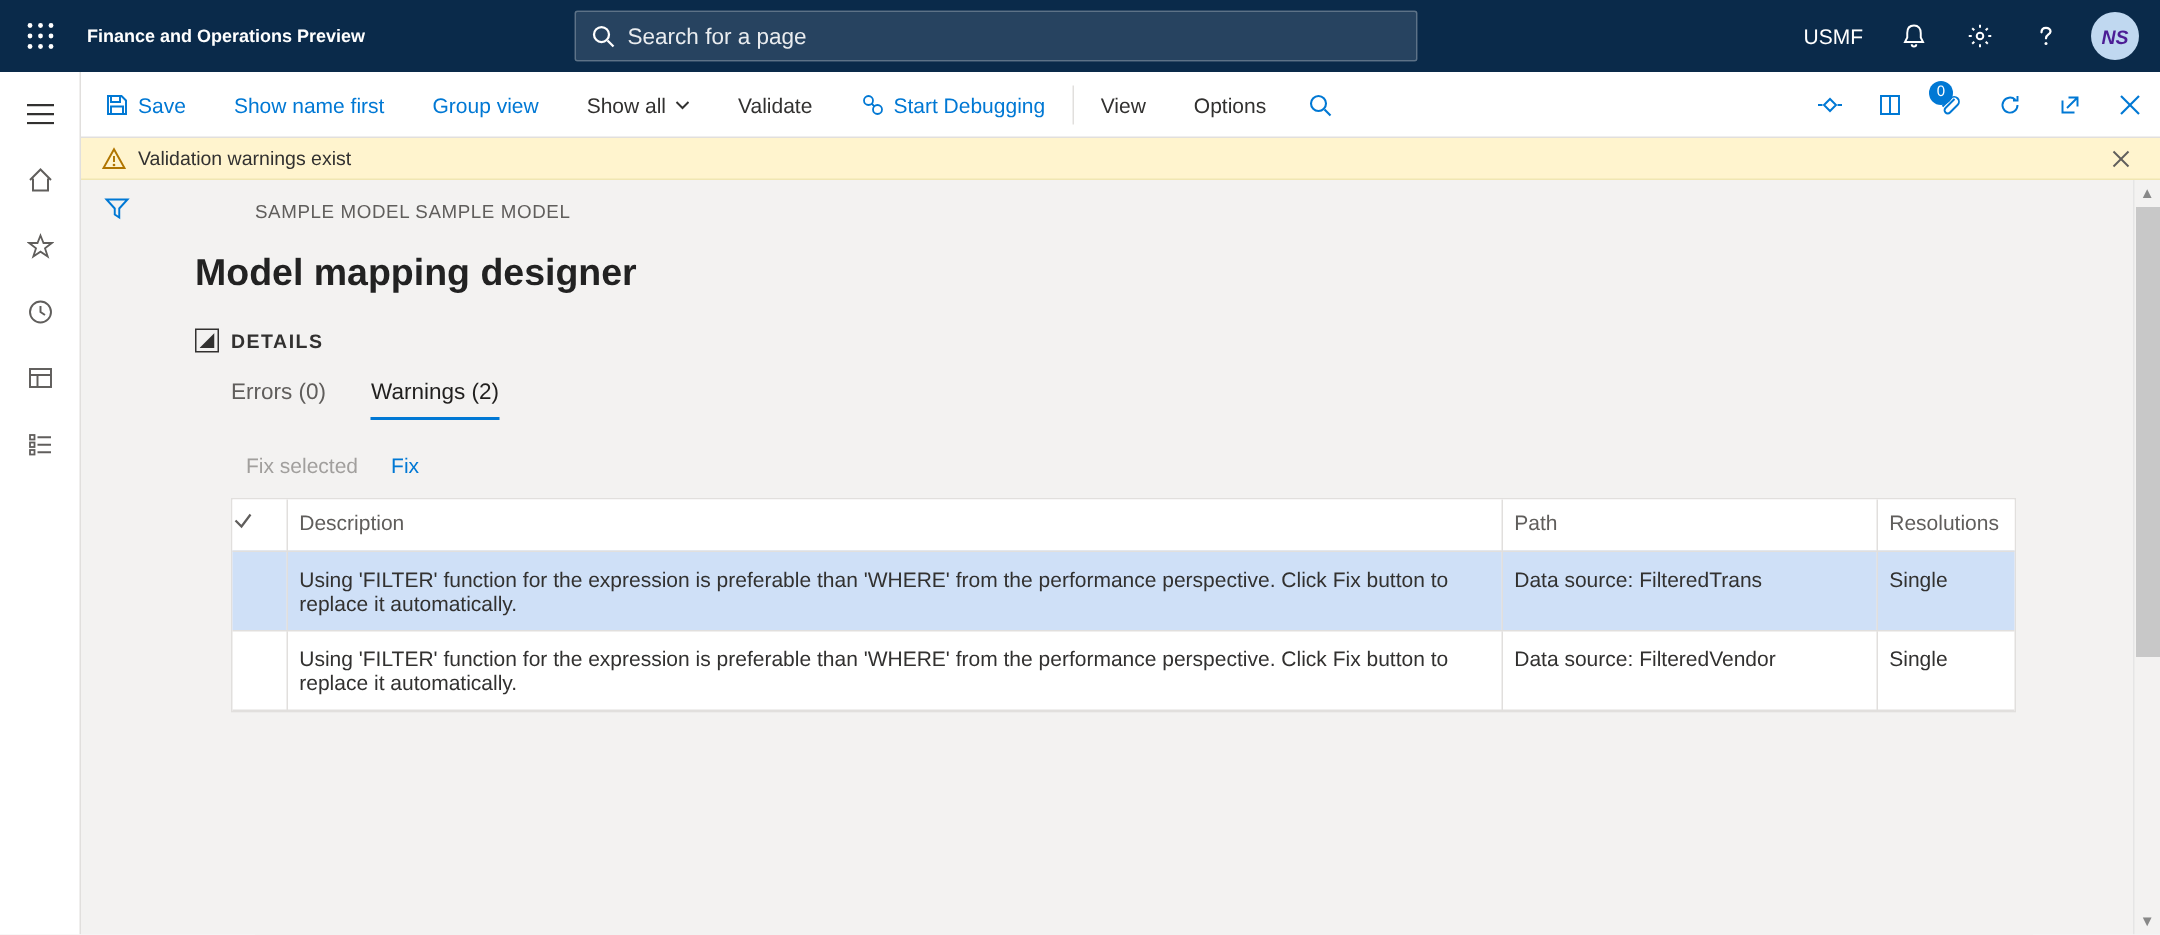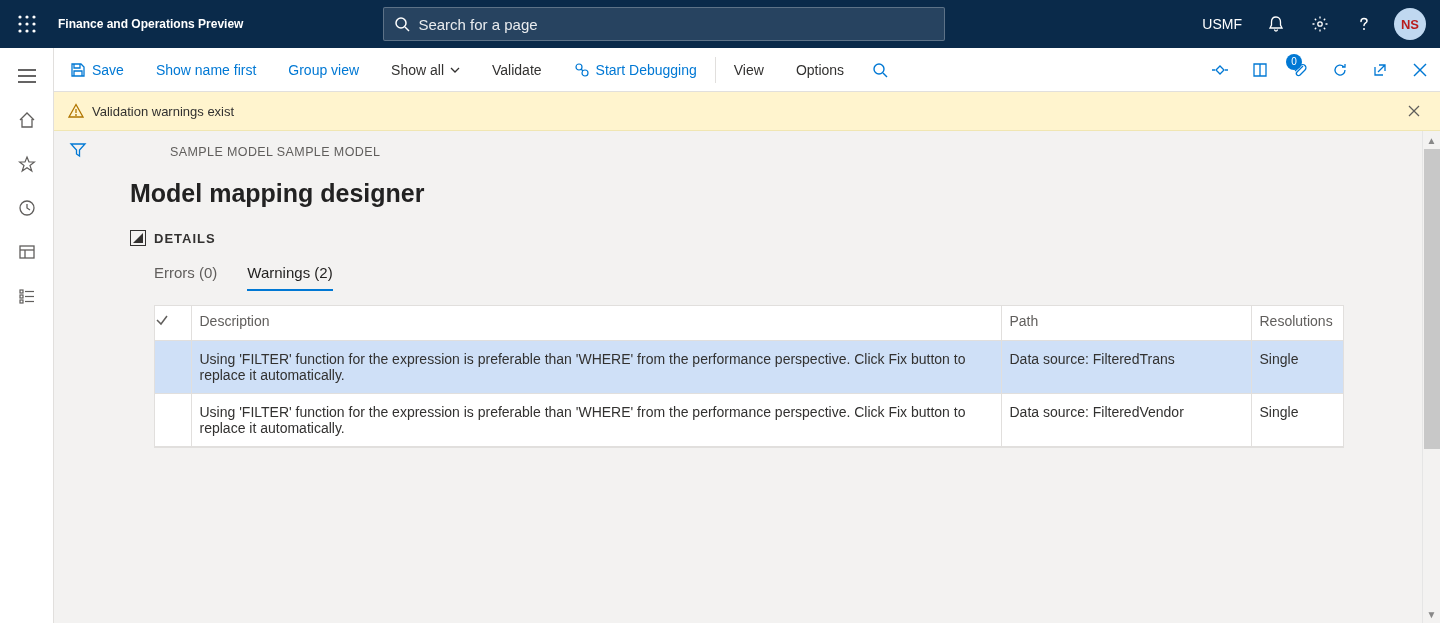--- a/index.html
+++ b/index.html
@@ -38,23 +38,24 @@
     padding-left:8px;
   }
   .topbar .search input::placeholder { color: rgba(255,255,255,0.9); }
   .topbar .spacer { flex:1; }
   .topbar .right { display:flex; align-items:center; gap: 4px; padding-right:8px;}
   .topbar .right .txt { font-size:14px; padding:0 10px;}
   .topbar .right .iconbtn {
     width:40px; height:48px; display:flex; align-items:center; justify-content:center; cursor:pointer;
   }
   .topbar .avatar {
-    width:32px; height:32px; border-radius:50%; background:#c0d8f0; color:#b91c1c;
+    width:32px; height:32px; border-radius:50%; background:#c0d8f0; color:#4c1d95;
     display:flex; align-items:center; justify-content:center; font-size:13px; font-weight:600;
     margin:0 6px;
+    font-style:italic;
   }
 
   
   .body {
     display:flex; height: calc(623px - 48px);
     background:#fff;
   }
   .leftrail {
     width:54px; border-right:1px solid #e1dfdd; background:#fff;
     display:flex; flex-direction:column; align-items:center;
@@ -92,21 +93,21 @@
   .actionbar .icononly { width:40px; padding:0; justify-content:center; color:#0078d4;}
   .actionbar .badge-wrap { position:relative;}
   .actionbar .badge {
     position:absolute; top:6px; left:6px; min-width:16px; height:16px; border-radius:8px;
     background:#0078d4; color:#fff; font-size:10px; display:flex; align-items:center; justify-content:center;
     padding:0 4px;
   }
 
   
   .banner {
-    height:39px; background:#fff4ce; border-bottom:1px solid #f0e6b2;
+    height:28px; background:#fff4ce; border-bottom:1px solid #f0e6b2;
     display:flex; align-items:center; padding:0 14px; font-size:13px; color:#323130;
     justify-content:space-between;
   }
   .banner .left { display:flex; align-items:center; gap:8px;}
   .banner .closebtn { cursor:pointer; color:#605e5c; width:24px; height:24px; display:flex;align-items:center;justify-content:center;}
 
   
   .content {
     flex:1; display:flex; position:relative; min-height:0;
   }
@@ -389,20 +390,24 @@
               </svg>
           </div>
           <div class="label">DETAILS</div>
         </div>
 
         <div class="tabs">
           <div class="tab">Errors (0)</div>
           <div class="tab active">Warnings (2)</div>
         </div>
 
+        <div class="subbar">
+          <span class="disabled">Fix selected</span>
+          <span class="link">Fix</span>
+        </div>
 
         <div class="grid">
           <table>
             <colgroup>
                 <col class="chk">
                 <col class="desc">
                 <col class="path">
                 <col class="res">
               </colgroup>
             <thead>

